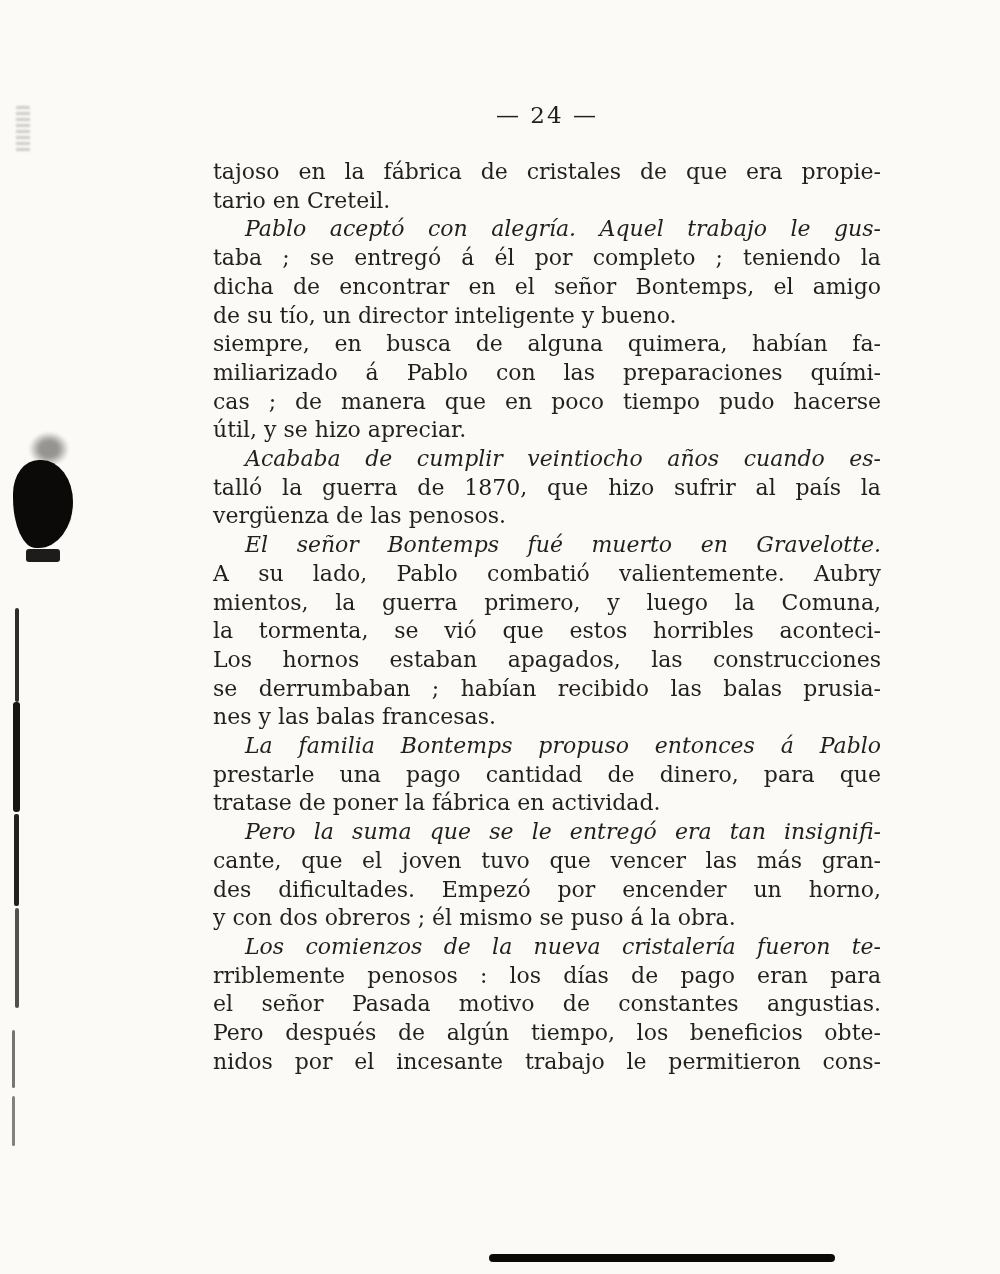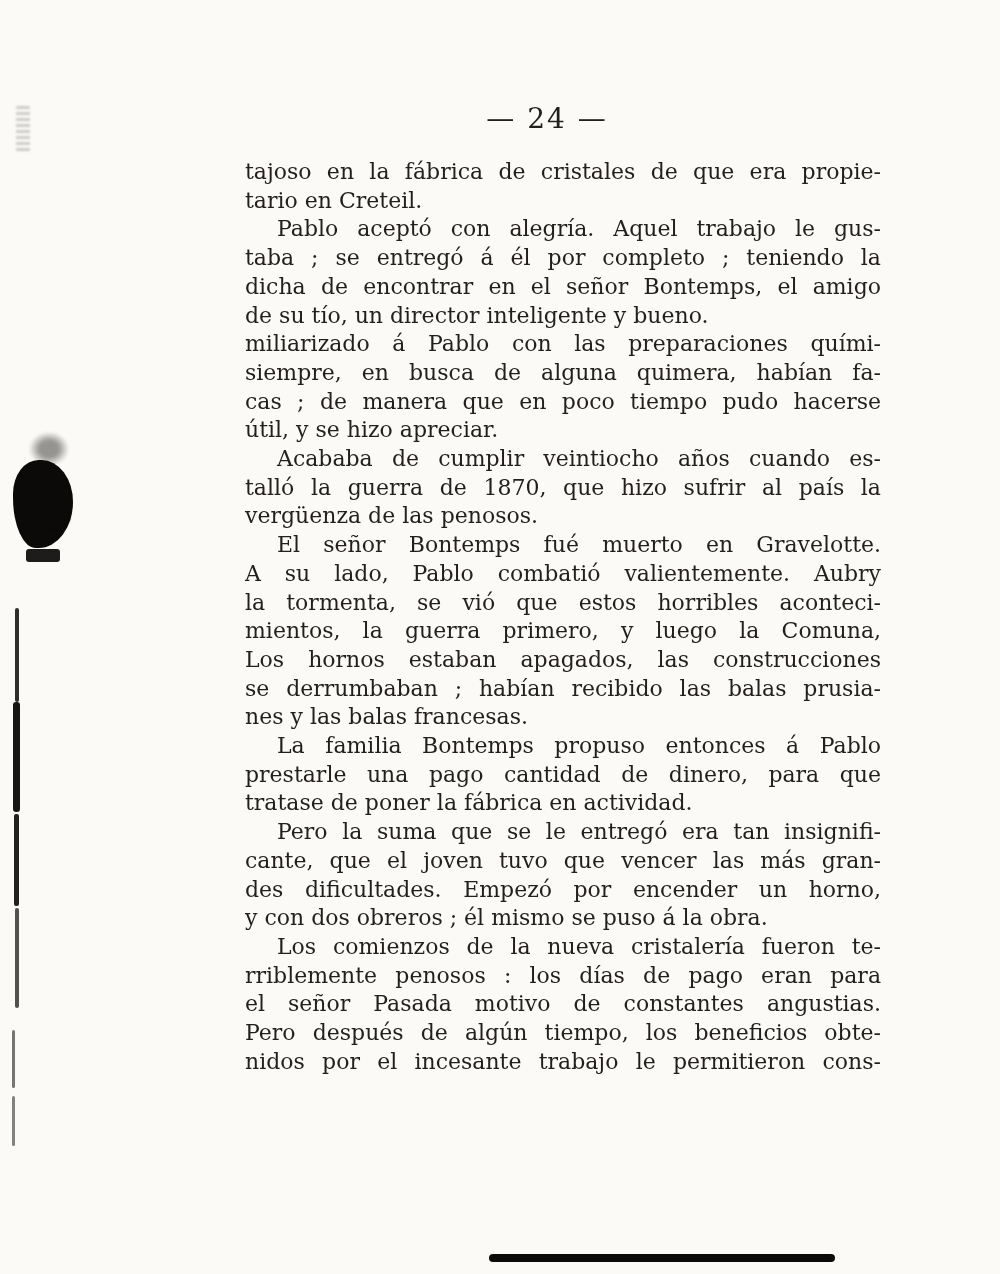--- a/index.html
+++ b/index.html
@@ -11,34 +11,33 @@
   body{
     width:1000px;height:1274px;
     position:relative;
     background:var(--paper);
     font-family:"DejaVu Serif","Liberation Serif",serif;
     color:var(--ink);
     overflow:hidden;
   }
   .page-number{
     position:absolute;left:213px;top:102px;width:668px;
-    text-align:center;font-size:28px;letter-spacing:2px;
+    text-align:center;font-size:23px;letter-spacing:2px;
   }
   .text-block{
     position:absolute;left:213px;top:158px;width:668px;
     font-size:22px;
   }
   .line{
     line-height:28.7px;
     text-align:justify;
     text-align-last:justify;
-    margin-left:32px;
   }
   .line.last{text-align-last:left;}
-  .line.indent{text-indent:32px;}
+  .line.indent{text-indent:32px;font-style:italic;}
 
   
   .smudge{position:absolute;background:var(--artifact);}
   .smudge-top{
     left:16px;top:106px;width:14px;height:46px;opacity:.28;border-radius:2px;
     background:repeating-linear-gradient(to bottom,#555 0 3px,rgba(0,0,0,0) 3px 6px);
     filter:blur(1px);
   }
   .blob-speckle{
     left:22px;top:426px;width:54px;height:46px;opacity:.45;
@@ -75,31 +74,31 @@
 
   <div class="page-number">— 24 —</div>
 
   <div class="text-block">
       <div class="line">tajoso en la fábrica de cristales de que era propie-</div>
       <div class="line last">tario en Creteil.</div>
       <div class="line indent">Pablo aceptó con alegría. Aquel trabajo le gus-</div>
       <div class="line">taba ; se entregó á él por completo ; teniendo la</div>
       <div class="line">dicha de encontrar en el señor Bontemps, el amigo</div>
       <div class="line last">de su tío, un director inteligente y bueno.</div>
+      <div class="line">siempre, en busca de alguna quimera, habían fa-</div>
       <div class="line">miliarizado á Pablo con las preparaciones quími-</div>
-      <div class="line">siempre, en busca de alguna quimera, habían fa-</div>
       <div class="line">cas ; de manera que en poco tiempo pudo hacerse</div>
       <div class="line last">útil, y se hizo apreciar.</div>
       <div class="line indent">Acababa de cumplir veintiocho años cuando es-</div>
       <div class="line">talló la guerra de 1870, que hizo sufrir al país la</div>
       <div class="line last">vergüenza de las penosos.</div>
       <div class="line indent">El señor Bontemps fué muerto en Gravelotte.</div>
       <div class="line">A su lado, Pablo combatió valientemente. Aubry</div>
+      <div class="line">mientos, la guerra primero, y luego la Comuna,</div>
       <div class="line">la tormenta, se vió que estos horribles aconteci-</div>
-      <div class="line">mientos, la guerra primero, y luego la Comuna,</div>
       <div class="line">Los hornos estaban apagados, las construcciones</div>
       <div class="line">se derrumbaban ; habían recibido las balas prusia-</div>
       <div class="line last">nes y las balas francesas.</div>
       <div class="line indent">La familia Bontemps propuso entonces á Pablo</div>
       <div class="line">prestarle una pago cantidad de dinero, para que</div>
       <div class="line last">tratase de poner la fábrica en actividad.</div>
       <div class="line indent">Pero la suma que se le entregó era tan insignifi-</div>
       <div class="line">cante, que el joven tuvo que vencer las más gran-</div>
       <div class="line">des dificultades. Empezó por encender un horno,</div>
       <div class="line last">y con dos obreros ; él mismo se puso á la obra.</div>

